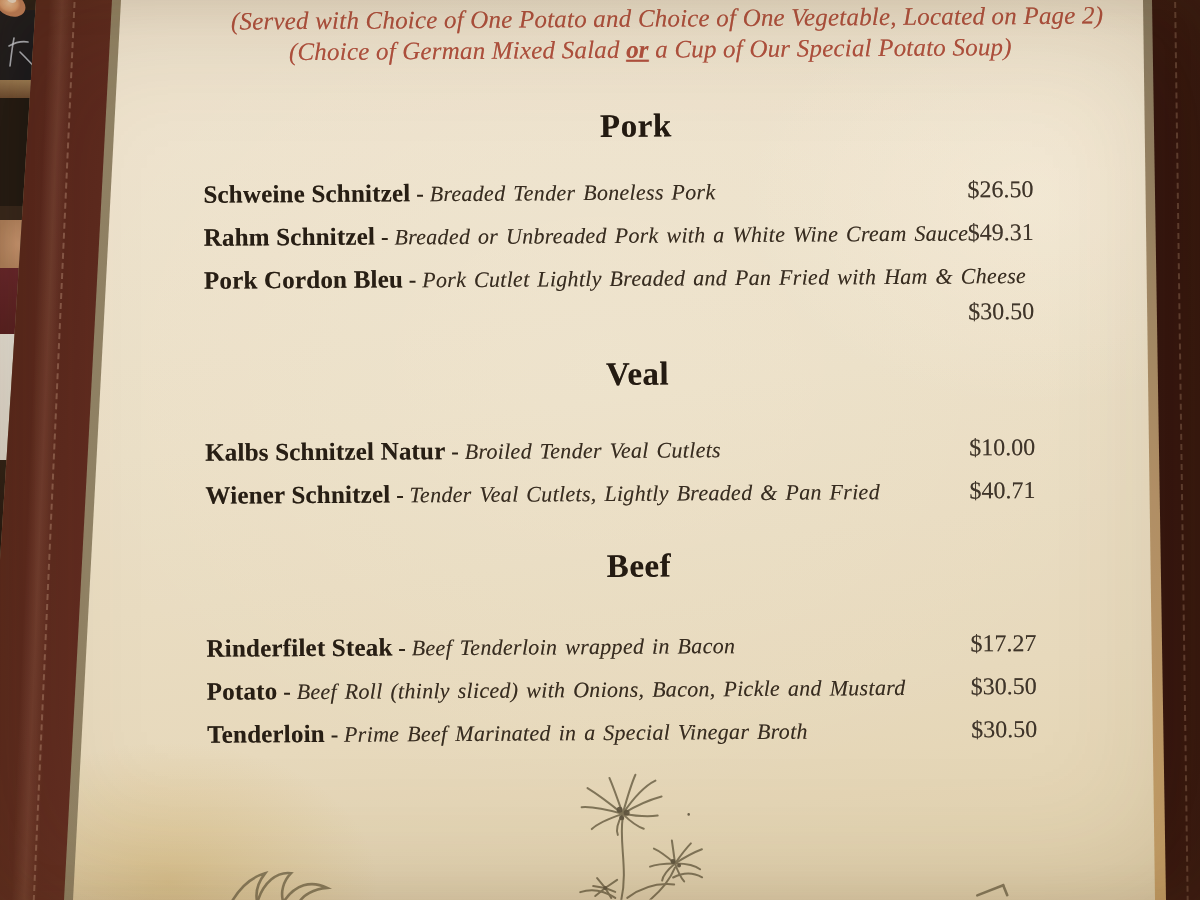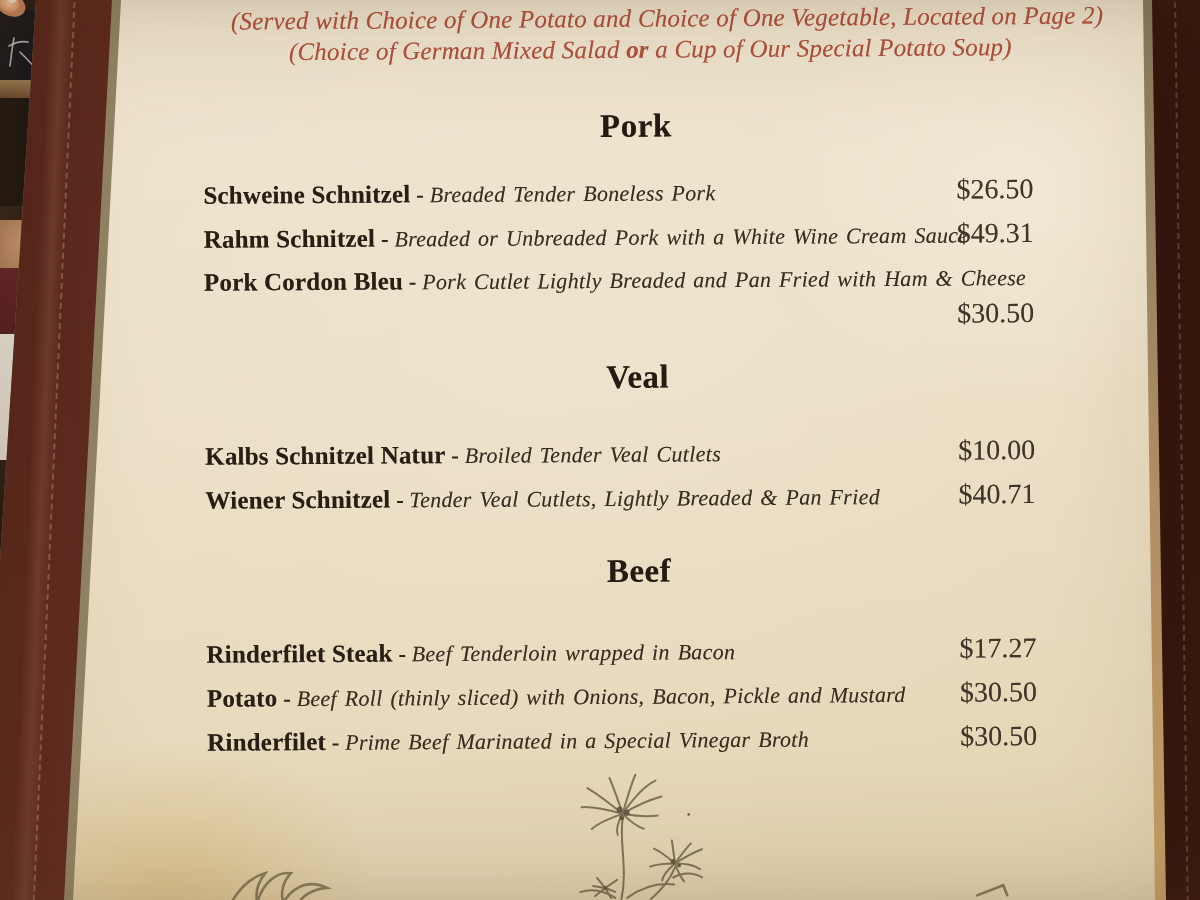--- a/index.html
+++ b/index.html
@@ -55,41 +55,41 @@
     clip-path:polygon(1152px 0,100% 0,100% 100%,1166px 100%);
     background:linear-gradient(265deg,#2f120c 0%,#4a1d15 45%,#5d281d 80%,#471d15 100%);}
   .stitch-right{position:absolute;left:1174px;top:-8px;height:930px;width:0;
     border-left:2px dashed rgba(225,180,150,.26);transform:rotate(-.8deg);transform-origin:top center;}
 
   
   .tilt{position:absolute;inset:0;transform:rotate(-.4deg);transform-origin:600px 430px;}
   .notes{position:absolute;left:165px;top:4px;width:1010px;text-align:center;color:#b1503e;}
   .note-line{font-style:italic;font-size:25px;line-height:30px;letter-spacing:.2px;
     text-shadow:0 0 .5px rgba(160,70,50,.5);}
-  .note-line .b{font-weight:700;font-style:italic;}
+  .note-line .b{font-weight:700;font-style:italic;text-decoration:underline;}
   .note-line.second{width:940px;margin:1px 0 0 18px;}
 
   .menu-body{position:absolute;left:205px;top:92px;width:830px;color:#2b211a;}
   .section-title{font-weight:700;font-size:33px;line-height:40px;text-align:center;
     transform:translateX(18px);color:#241b12;letter-spacing:.5px;
     text-shadow:0 0 .6px rgba(40,28,14,.55);}
   .menu-section:nth-child(1) .section-title{margin-top:14px;}
   .menu-section:nth-child(2) .section-title{margin-top:20px;}
   .menu-section:nth-child(3) .section-title{margin-top:30px;}
   .menu-section:nth-child(1) .item-list{margin-top:26px;}
   .menu-section:nth-child(2) .item-list{margin-top:36px;}
   .menu-section:nth-child(3) .item-list{margin-top:40px;}
   .item-row{display:flex;align-items:baseline;line-height:40px;white-space:nowrap;}
   .item-text{flex:1 1 auto;min-width:0;}
   .item-name{font-weight:700;font-size:25px;letter-spacing:.2px;color:#271e14;
     text-shadow:0 0 .6px rgba(40,28,14,.5);}
   .dash{font-weight:700;font-size:23px;color:#2e2418;}
   .item-desc{font-style:italic;font-size:22px;letter-spacing:.3px;word-spacing:2px;color:#372c20;
     text-shadow:0 0 .4px rgba(50,38,22,.4);}
-  .item-price{font-size:28px;color:#3f352a;margin-left:14px;flex:0 0 auto;
+  .item-price{font-size:24px;color:#3f352a;margin-left:14px;flex:0 0 auto;
     text-shadow:0 0 .5px rgba(50,38,22,.45);}
   .price-line{text-align:right;line-height:34px;margin-top:-4px;}
   .price-line .item-price{margin-left:0;}
 
   
   .sketch{position:absolute;}
   .sk-center{left:520px;top:770px;}
   .sk-tulip{left:225px;top:861px;}
   .sk-leaf{left:971px;top:884px;}
 </style>
@@ -143,21 +143,21 @@
           <div class="item-list">
             <div class="item-row">
               <div class="item-text"><span class="item-name">Rinderfilet Steak</span><span class="dash"> - </span><span class="item-desc">Beef Tenderloin wrapped in Bacon</span></div>
               <span class="item-price">$17.27</span>
             </div>
             <div class="item-row">
               <div class="item-text"><span class="item-name">Potato</span><span class="dash"> - </span><span class="item-desc">Beef Roll (thinly sliced) with Onions, Bacon, Pickle and Mustard</span></div>
               <span class="item-price">$30.50</span>
             </div>
             <div class="item-row">
-              <div class="item-text"><span class="item-name">Rinderfilet</span><span class="dash"> - </span><span class="item-desc">Prime Beef Marinated in a Special Vinegar Broth</span></div>
+              <div class="item-text"><span class="item-name">Tenderloin</span><span class="dash"> - </span><span class="item-desc">Prime Beef Marinated in a Special Vinegar Broth</span></div>
               <span class="item-price">$30.50</span>
             </div>
           </div>
         </div>
       </div>
 
     <svg class="sketch sk-center" width="260" height="130" viewBox="0 0 260 130">
       <g fill="none" stroke="#6f6449" stroke-width="2" stroke-linecap="round" opacity=".85">
         <path d="M100 44 Q120 32 139 27"></path>
           <path d="M100 44 Q118 18 133 11"></path>

